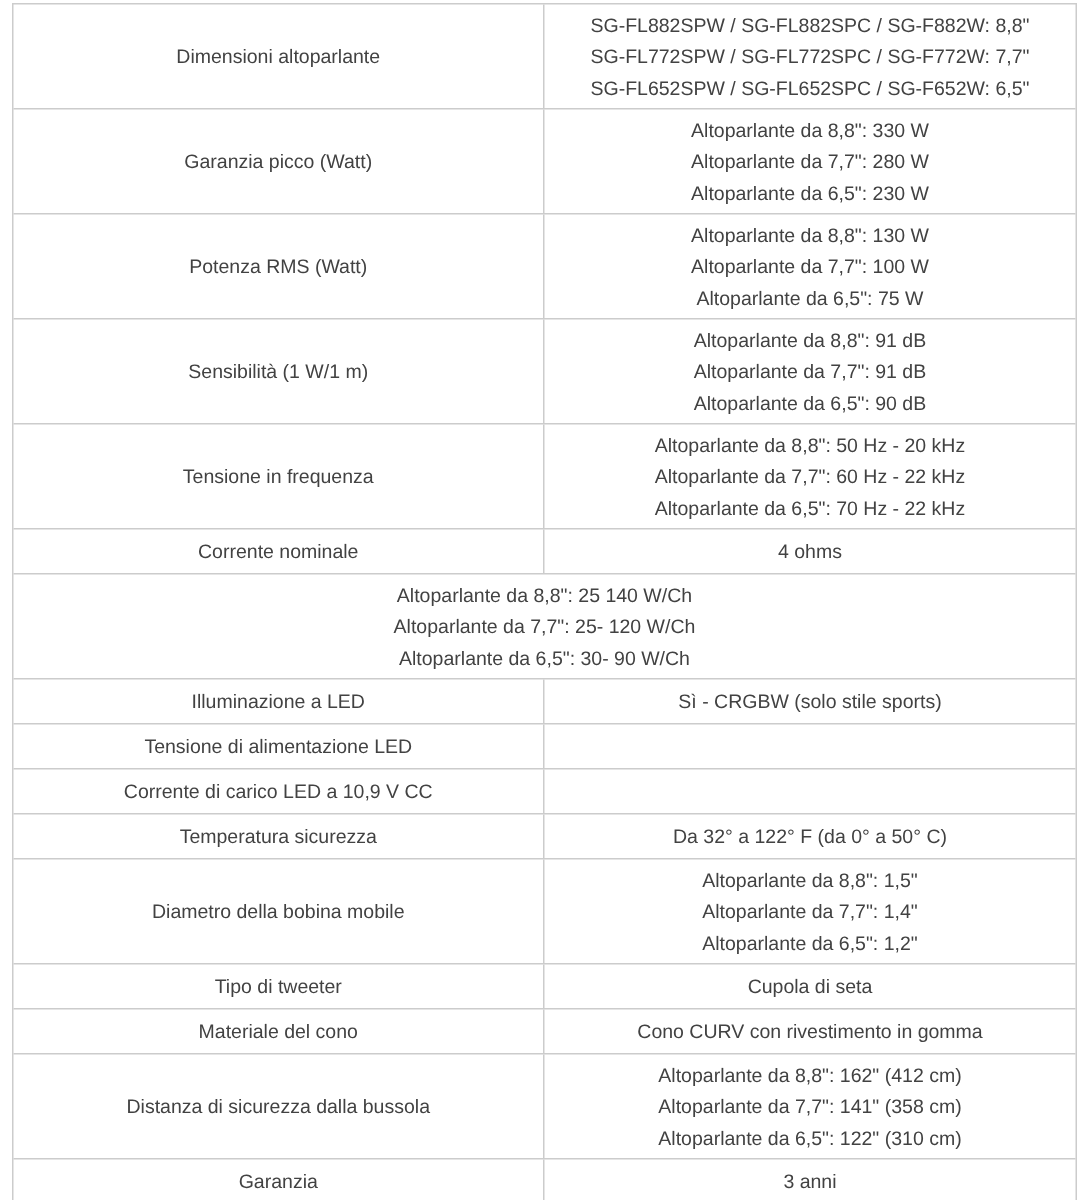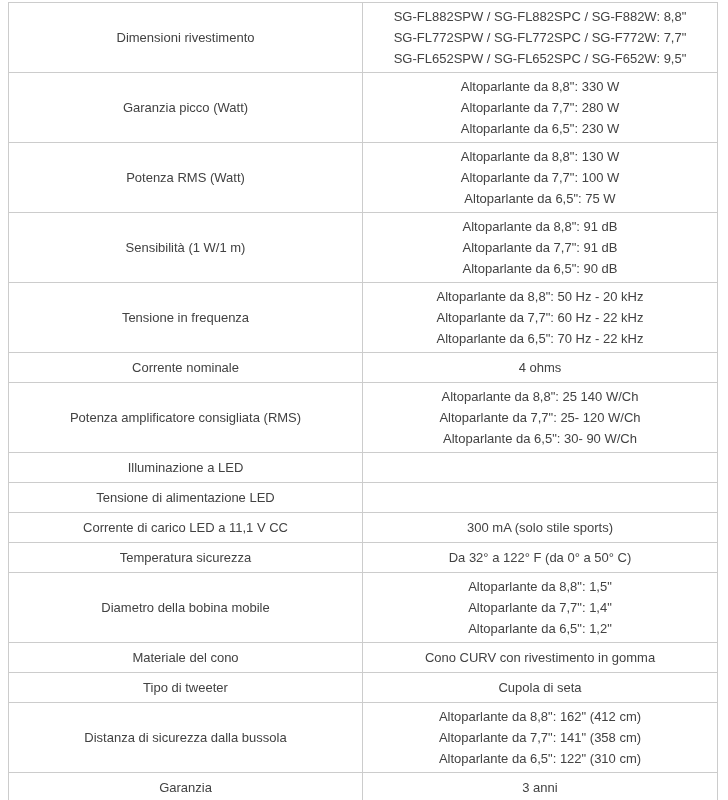--- a/index.html
+++ b/index.html
@@ -62,25 +62,25 @@
     color: var(--text-color);
   }
   .value-line { white-space: nowrap; }
 </style>
 </head>
 <body>
 
 <div class="page">
   <div class="spec-table">
       <div class="spec-row">
-    <div class="cell-label">Dimensioni rivestimento</div>
+    <div class="cell-label">Dimensioni altoparlante</div>
     <div class="cell-value">
           <div class="value-line">SG-FL882SPW / SG-FL882SPC / SG-F882W: 8,8"</div>
           <div class="value-line">SG-FL772SPW / SG-FL772SPC / SG-F772W: 7,7"</div>
-          <div class="value-line">SG-FL652SPW / SG-FL652SPC / SG-F652W: 9,5"</div>
+          <div class="value-line">SG-FL652SPW / SG-FL652SPC / SG-F652W: 6,5"</div>
         </div>
   </div>
       <div class="spec-row">
     <div class="cell-label">Garanzia picco (Watt)</div>
     <div class="cell-value">
           <div class="value-line">Altoparlante da 8,8": 330 W</div>
           <div class="value-line">Altoparlante da 7,7": 280 W</div>
           <div class="value-line">Altoparlante da 6,5": 230 W</div>
         </div>
   </div>
@@ -108,63 +108,62 @@
           <div class="value-line">Altoparlante da 6,5": 70 Hz - 22 kHz</div>
         </div>
   </div>
       <div class="spec-row">
     <div class="cell-label">Corrente nominale</div>
     <div class="cell-value">
           <div class="value-line">4 ohms</div>
         </div>
   </div>
       <div class="spec-row">
-    <div class="cell-label">Potenza amplificatore consigliata (RMS)</div>
     <div class="cell-value">
           <div class="value-line">Altoparlante da 8,8": 25 140 W/Ch</div>
           <div class="value-line">Altoparlante da 7,7": 25- 120 W/Ch</div>
           <div class="value-line">Altoparlante da 6,5": 30- 90 W/Ch</div>
         </div>
   </div>
       <div class="spec-row">
     <div class="cell-label">Illuminazione a LED</div>
+    <div class="cell-value">
+          <div class="value-line">Sì - CRGBW (solo stile sports)</div>
+        </div>
   </div>
       <div class="spec-row">
     <div class="cell-label">Tensione di alimentazione LED</div>
   </div>
       <div class="spec-row">
-    <div class="cell-label">Corrente di carico LED a 11,1 V CC</div>
-    <div class="cell-value">
-          <div class="value-line">300 mA (solo stile sports)</div>
-        </div>
+    <div class="cell-label">Corrente di carico LED a 10,9 V CC</div>
   </div>
       <div class="spec-row">
     <div class="cell-label">Temperatura sicurezza</div>
     <div class="cell-value">
           <div class="value-line">Da 32° a 122° F (da 0° a 50° C)</div>
         </div>
   </div>
       <div class="spec-row">
     <div class="cell-label">Diametro della bobina mobile</div>
     <div class="cell-value">
           <div class="value-line">Altoparlante da 8,8": 1,5"</div>
           <div class="value-line">Altoparlante da 7,7": 1,4"</div>
           <div class="value-line">Altoparlante da 6,5": 1,2"</div>
         </div>
   </div>
       <div class="spec-row">
+    <div class="cell-label">Tipo di tweeter</div>
+    <div class="cell-value">
+          <div class="value-line">Cupola di seta</div>
+        </div>
+  </div>
+      <div class="spec-row">
     <div class="cell-label">Materiale del cono</div>
     <div class="cell-value">
           <div class="value-line">Cono CURV con rivestimento in gomma</div>
-        </div>
-  </div>
-      <div class="spec-row">
-    <div class="cell-label">Tipo di tweeter</div>
-    <div class="cell-value">
-          <div class="value-line">Cupola di seta</div>
         </div>
   </div>
       <div class="spec-row">
     <div class="cell-label">Distanza di sicurezza dalla bussola</div>
     <div class="cell-value">
           <div class="value-line">Altoparlante da 8,8": 162" (412 cm)</div>
           <div class="value-line">Altoparlante da 7,7": 141" (358 cm)</div>
           <div class="value-line">Altoparlante da 6,5": 122" (310 cm)</div>
         </div>
   </div>

